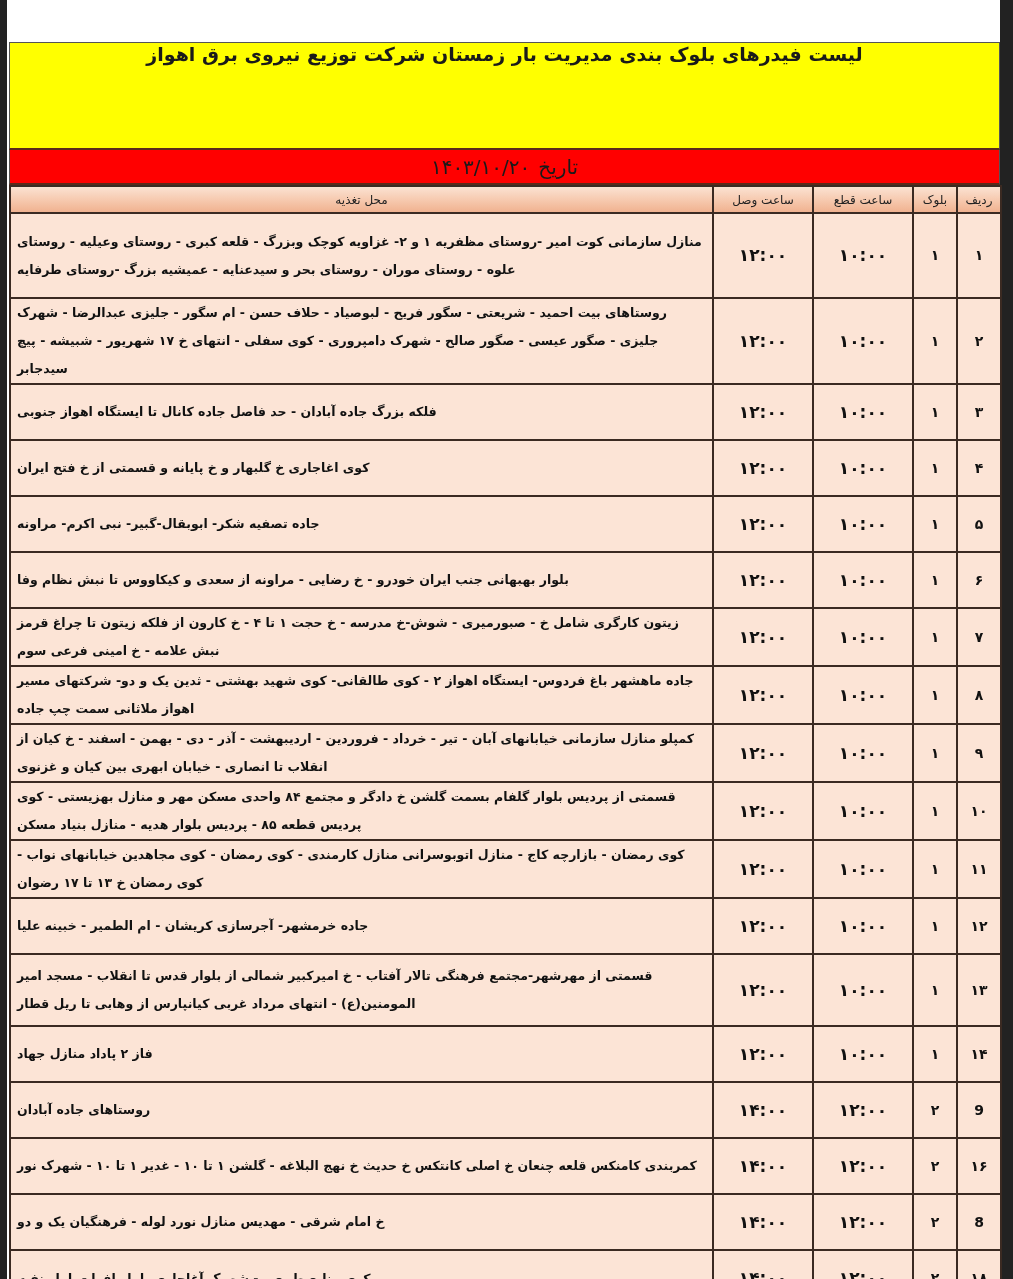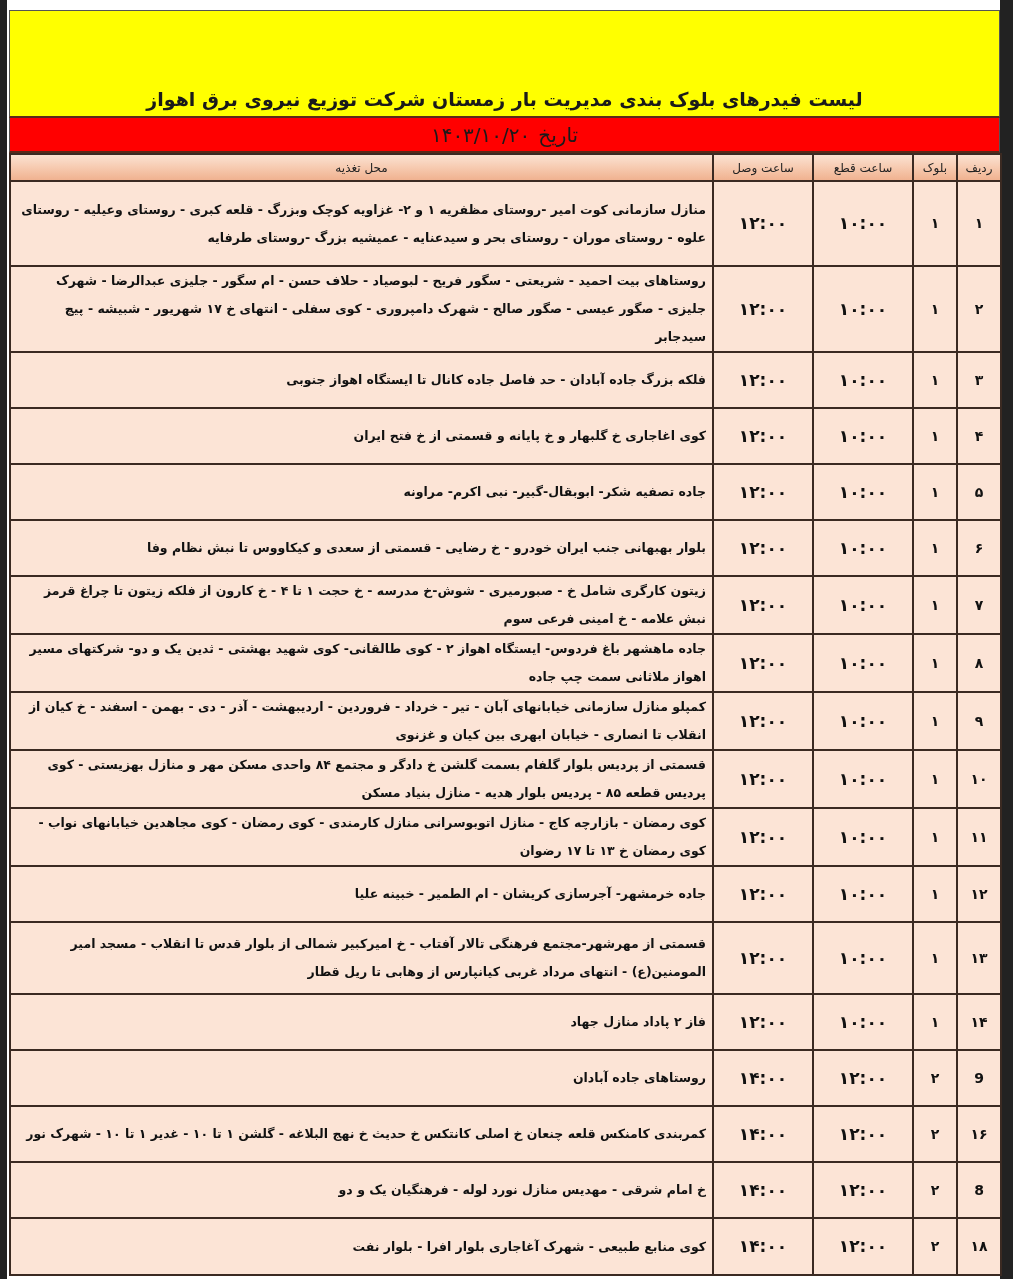--- a/index.html
+++ b/index.html
@@ -21,22 +21,23 @@
   .sheet {
     position: absolute;
     left: 9px; top: 10px;
     width: 991px;
   }
   .title-band {
     height: 108px;
     background: #ffff00;
     border: 1px solid #555;
     border-bottom: 2px solid #5a2a1a;
-    display: flex; align-items: flex-end; justify-content: center;
+    display: flex; align-items: flex-start; justify-content: center;
     direction: rtl;
+    margin-top: 32px;
   }
   .title-band span {
     font-weight: bold;
     font-size: 19px;
     color: #1a1a1a;
     padding-bottom: 6px;
   }
   .date-band {
     height: 35px;
     background: #ff0000;
@@ -72,21 +73,21 @@
   }
   td {
     background: #fce4d6;
     font-size: 12.5px;
     font-weight: bold;
     line-height: 27px;
     padding: 0 6px;
   }
   td.num { font-size: 14px; }
   td.time { font-size: 17px; letter-spacing: 0.5px; margin-top: 20px; }
-  td.loc { direction: rtl; text-align: right; line-height: 28px; }
+  td.loc { direction: rtl; text-align: left; line-height: 28px; }
   col.c-row { width: 44px; }
   col.c-block { width: 44px; }
   col.c-cut { width: 100px; }
   col.c-con { width: 100px; }
   col.c-loc { width: 703px; }
 </style>
 </head>
 <body>
 
 <div class="edge-left"></div>
@@ -152,21 +153,21 @@
           <td class="num">۱</td>
           <td class="time">۱۰:۰۰</td>
           <td class="time">۱۲:۰۰</td>
           <td class="loc">جاده تصفیه شکر- ابوبقال-گبیر- نبی اکرم- مراونه</td>
         </tr>
         <tr style="height: 56px;">
           <td class="num">۶</td>
           <td class="num">۱</td>
           <td class="time">۱۰:۰۰</td>
           <td class="time">۱۲:۰۰</td>
-          <td class="loc">بلوار بهبهانی جنب ایران خودرو - خ رضایی - قسمتی از سعدی و کیکاووس تا نبش نظام وفا</td>
+          <td class="loc">بلوار بهبهانی جنب ایران خودرو - خ رضایی - مراونه از سعدی و کیکاووس تا نبش نظام وفا</td>
         </tr>
         <tr style="height: 56px;">
           <td class="num">۷</td>
           <td class="num">۱</td>
           <td class="time">۱۰:۰۰</td>
           <td class="time">۱۲:۰۰</td>
           <td class="loc">زیتون کارگری شامل خ - صبورمیری - شوش-خ مدرسه - خ حجت ۱ تا ۴ - خ کارون از فلکه زیتون تا چراغ قرمز نبش علامه - خ امینی فرعی سوم</td>
         </tr>
         <tr style="height: 56px;">
           <td class="num">۸</td>

